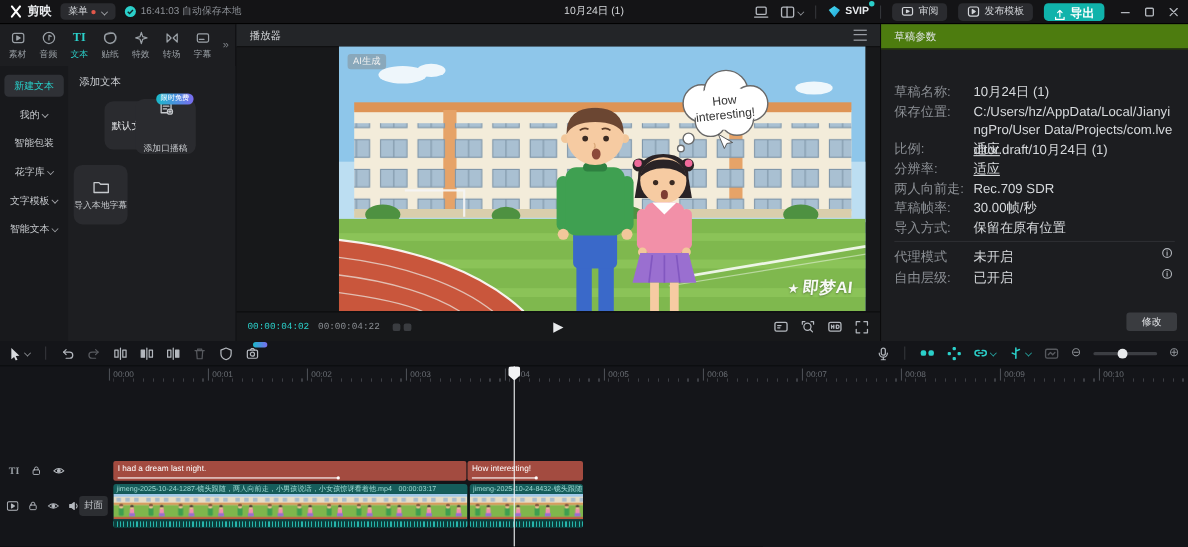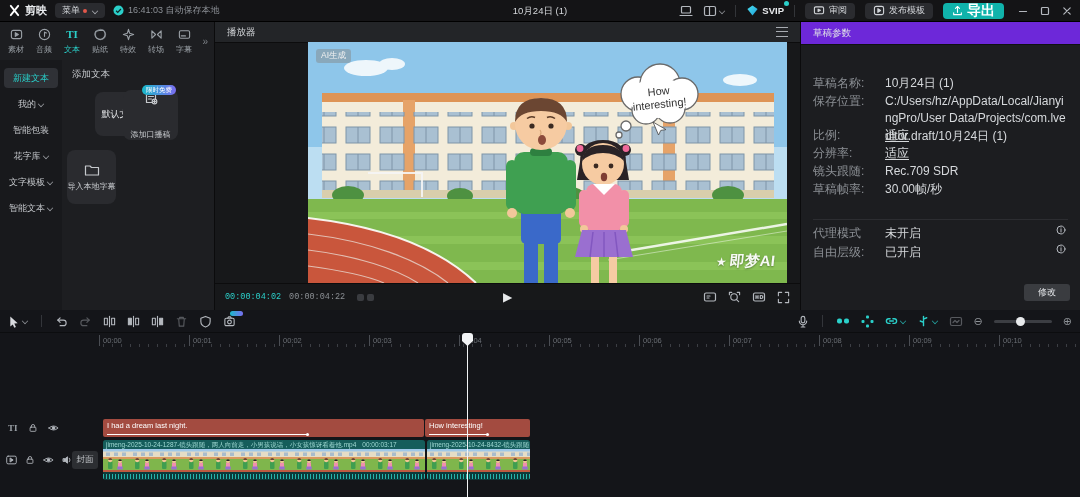--- a/index.html
+++ b/index.html
@@ -19,22 +19,22 @@
   .menu-dot{width:4px;height:4px;border-radius:50%;background:#e2574a;}
   .autosave{display:flex;align-items:center;gap:4px;color:#8d9197;font-size:9px;}
   .doc-title{position:absolute;left:50%;top:0;height:22px;line-height:22px;transform:translateX(-50%);
              color:#d4d7da;font-size:9.5px;}
   .tb-right{margin-left:auto;display:flex;align-items:center;gap:10px;}
   .svip{display:flex;align-items:center;gap:3px;font-weight:bold;color:#e9ebee;font-size:9.5px;position:relative;}
   .svip-dot{position:absolute;right:-5px;top:-3px;width:5px;height:5px;border-radius:50%;background:#2bd0ca;}
   .tb-sep{width:1px;height:12px;background:#333539;}
   .tb-btn{display:flex;align-items:center;gap:4px;background:#2a2b2f;border-radius:4px;height:16px;
           padding:0 8px;font-size:9px;color:#d2d5d9;}
-  .export-btn{display:flex;align-items:center;gap:4px;background:#10b3ab;border-radius:4px;height:16px;
-          padding:0 9px;font-size:14px;color:#fff;font-weight:bold;}
+  .export-btn{display:flex;align-items:flex-end;gap:4px;background:#10b3ab;border-radius:4px;height:16px;
+          padding:0 9px;font-size:11px;color:#fff;font-weight:bold;}
   .winctl{display:flex;align-items:center;gap:12px;margin-left:4px;color:#9a9ea4;}
   
   #left-panel{position:absolute;left:0;top:22px;width:215px;height:288px;background:#1d1e21;border-right:1px solid #0b0b0c;box-sizing:border-box;}
   #tabs{display:flex;align-items:center;height:38px;padding:0 2px;}
   .tab{width:28px;display:flex;flex-direction:column;align-items:center;gap:3px;font-size:8px;color:#9aa0a6;}
   .tab.active{color:#2bd0ca;}
   .tab .ti{font-family:"Liberation Serif","DejaVu Serif",serif;font-weight:bold;font-size:11px;line-height:13px;}
   .collapse{margin-left:auto;color:#7d8187;font-size:10px;padding-right:4px;}
   #subnav{position:absolute;left:0;top:38px;width:62px;bottom:0;background:#18191c;padding-top:8px;box-sizing:border-box;}
   .sn{width:54px;height:20px;margin:0 auto 6px;border-radius:4px;display:flex;align-items:center;justify-content:center;
@@ -60,21 +60,21 @@
              text-shadow:0 1px 2px rgba(0,0,0,.35);}
   #pcontrols{position:absolute;left:0;right:0;bottom:0;height:27px;display:flex;align-items:center;
              padding:0 10px;box-sizing:border-box;border-top:1px solid #0c0c0d;}
   .tc{font-family:"Liberation Mono","DejaVu Sans Mono",monospace;font-size:8.5px;color:#2bd0ca;}
   .tc2{font-family:"Liberation Mono","DejaVu Sans Mono",monospace;font-size:8.5px;color:#8b8f94;margin-left:8px;}
   .mini-sq{width:7px;height:7px;background:#3a3c40;border-radius:2px;}
   .play{position:absolute;left:50%;transform:translateX(-50%);color:#e8eaec;font-size:12px;}
   .pc-right{margin-left:auto;display:flex;align-items:center;gap:11px;}
   
   #rpanel{position:absolute;left:800px;top:22px;width:280px;height:288px;background:#1c1d20;border-left:1px solid #0b0b0c;box-sizing:border-box;}
-  #rheader{height:22px;background:#6d28d9;display:flex;align-items:center;padding:0 12px;
+  #rheader{height:22px;background:#4d7c0f;display:flex;align-items:center;padding:0 12px;
            font-size:9.5px;color:#e1e4e7;border-bottom:1px solid #101113;}
   .prow{position:absolute;left:12px;right:14px;display:flex;font-size:12px;align-items:flex-start;}
   .plbl{width:72px;color:#8b8f94;flex:none;}
   .pval{color:#d6d9dc;flex:1;line-height:1.45;word-break:break-all;}
   .pval.link{flex:none;text-decoration:underline;text-underline-offset:2px;}
   .pdivider{position:absolute;left:12px;right:12px;height:1px;background:#2c2d31;}
   .info-ic{margin-left:auto;flex:none;}
   .modify-btn{position:absolute;right:10px;bottom:9px;width:46px;height:17px;background:#3a3c40;border-radius:3px;
               display:flex;align-items:center;justify-content:center;font-size:9px;color:#e5e7ea;}
   
@@ -487,26 +487,30 @@
       </div>
     <div class="prow" style="top:105px;">
       <span class="plbl">比例:</span>
       <span class="pval link">适应</span>
       </div>
     <div class="prow" style="top:123px;">
       <span class="plbl">分辨率:</span>
       <span class="pval link">适应</span>
       </div>
     <div class="prow" style="top:141px;">
-      <span class="plbl">镜头跟随:</span>
+      <span class="plbl">两人向前走:</span>
       <span class="pval">Rec.709 SDR</span>
       </div>
     <div class="prow" style="top:159px;">
       <span class="plbl">草稿帧率:</span>
       <span class="pval">30.00帧/秒</span>
+      </div>
+    <div class="prow" style="top:177px;">
+      <span class="plbl">导入方式:</span>
+      <span class="pval">保留在原有位置</span>
       </div>
     <div class="pdivider" style="top:197px;"></div>
     <div class="prow" style="top:203px;">
       <span class="plbl">代理模式</span>
       <span class="pval" style="flex:none;">未开启</span>
       <span class="i info-ic">
         <svg class="s" width="10" height="10" viewBox="0 0 10 10" style="stroke-width:1;">
             <circle cx="5" cy="5" r="4"></circle>
             <path d="M5 4.4 V7 M5 2.9 V3.2"></path>
           </svg>

